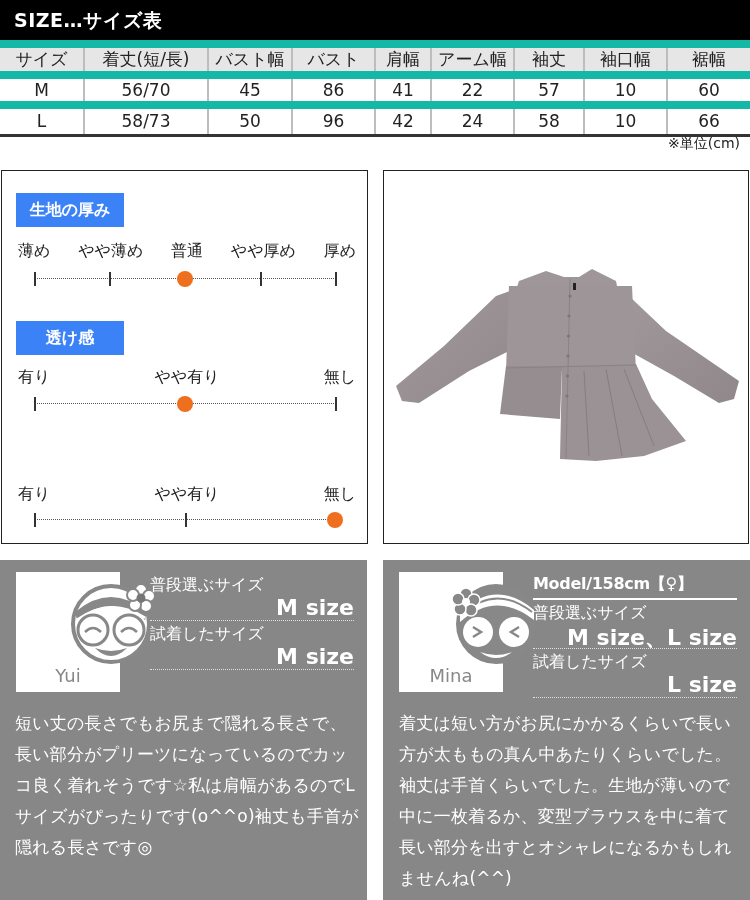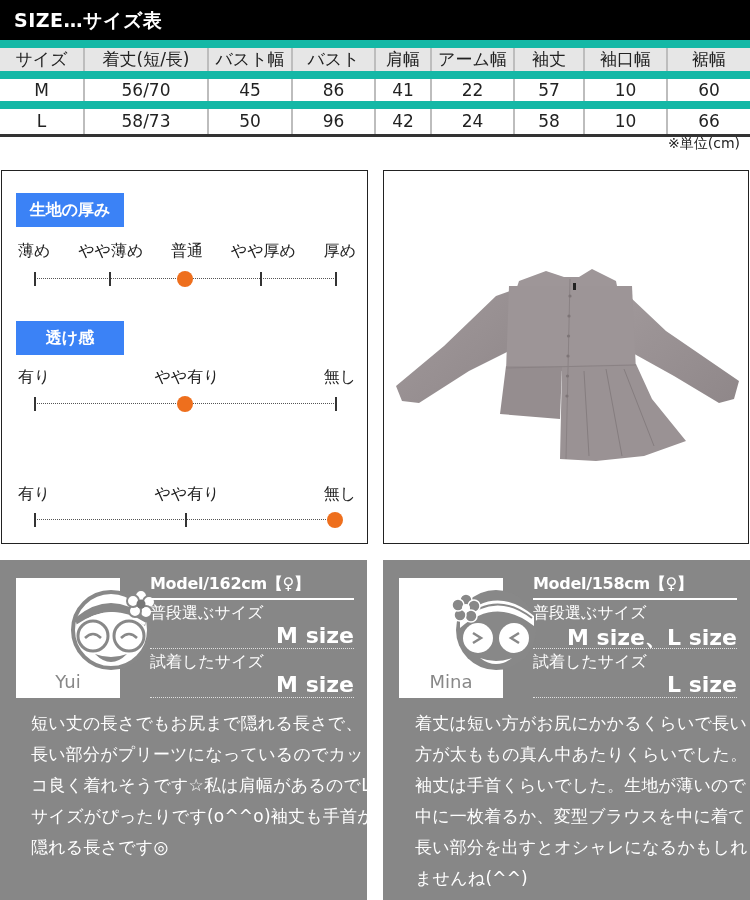--- a/index.html
+++ b/index.html
@@ -67,37 +67,37 @@
     border: 1.5px solid #222; background: #fff;
   }
 
   
   .model-panel {
     position: absolute; top: 560px; height: 340px; background: #878787; color: #fff;
   }
   .model-panel.left { left: 0; width: 367px; }
   .model-panel.right { left: 383px; width: 367px; }
   .avatar-box {
-    position: absolute; left: 16px; top: 18px; width: 104px; height: 120px; background: #fff; padding-left: 37px;
+    position: absolute; left: 16px; top: 12px; width: 104px; height: 120px; background: #fff; padding-left: 37px;
   }
   .avatar-name {
     position: absolute; left: 0; right: 0; bottom: 6px; text-align: center;
     color: #888; font-size: 18px; font-family: "DejaVu Sans", sans-serif;
   }
   .model-info { position: absolute; left: 150px; top: 12px; width: 204px; }
   .model-title {
     font-weight: bold; font-size: 16px; line-height: 24px; padding-bottom: 2px;
     border-bottom: 2px solid #fff; white-space: nowrap; letter-spacing: -0.3px;
   }
   .info-row { border-bottom: 1.5px dotted #e0e0e0; height: 49px; position: relative; }
   .info-row .q { font-size: 16px; position: absolute; left: 0; top: 3px; white-space: nowrap; }
   .info-row .a { font-size: 22px; font-weight: bold; position: absolute; right: 0; top: 23px; white-space: nowrap; }
   .comment {
     position: absolute; left: 15px; top: 148px; width: 345px;
-    font-size: 17px; line-height: 31px; color: #fff; letter-spacing: 0.2px; margin-left: 16px;
+    font-size: 17px; line-height: 31px; color: #fff; letter-spacing: 0.2px;
   }
   .model-panel.right .comment { left: 16px; }
 </style>
 </head>
 <body>
 
 <div class="size-header">SIZE…サイズ表</div>
 
 <table class="size-table">
   <colgroup>
@@ -248,21 +248,20 @@
         <circle cx="8" cy="-2" r="6" fill="#fff" stroke="#888" stroke-width="2"></circle>
         <circle cx="5" cy="8" r="6" fill="#fff" stroke="#888" stroke-width="2"></circle>
         <circle cx="-6" cy="7" r="6" fill="#fff" stroke="#888" stroke-width="2"></circle>
         <circle cx="-8" cy="-3" r="6" fill="#fff" stroke="#888" stroke-width="2"></circle>
         <circle cx="0" cy="0" r="4.5" fill="#777"></circle>
       </g>
     </svg>
     <div class="avatar-name">Yui</div>
   </div>
   <div class="model-info">
-    <div class="model-title">Model/162cm【♀】</div>
     <div class="info-row">
       <span class="q">普段選ぶサイズ</span>
       <span class="a">M size</span>
     </div>
     <div class="info-row">
       <span class="q">試着したサイズ</span>
       <span class="a">M size</span>
     </div>
   </div>
   <div class="comment">短い丈の長さでもお尻まで隠れる長さで、長い部分がプリーツになっているのでカッコ良く着れそうです☆私は肩幅があるのでLサイズがぴったりです(o^^o)袖丈も手首が隠れる長さです◎</div>

